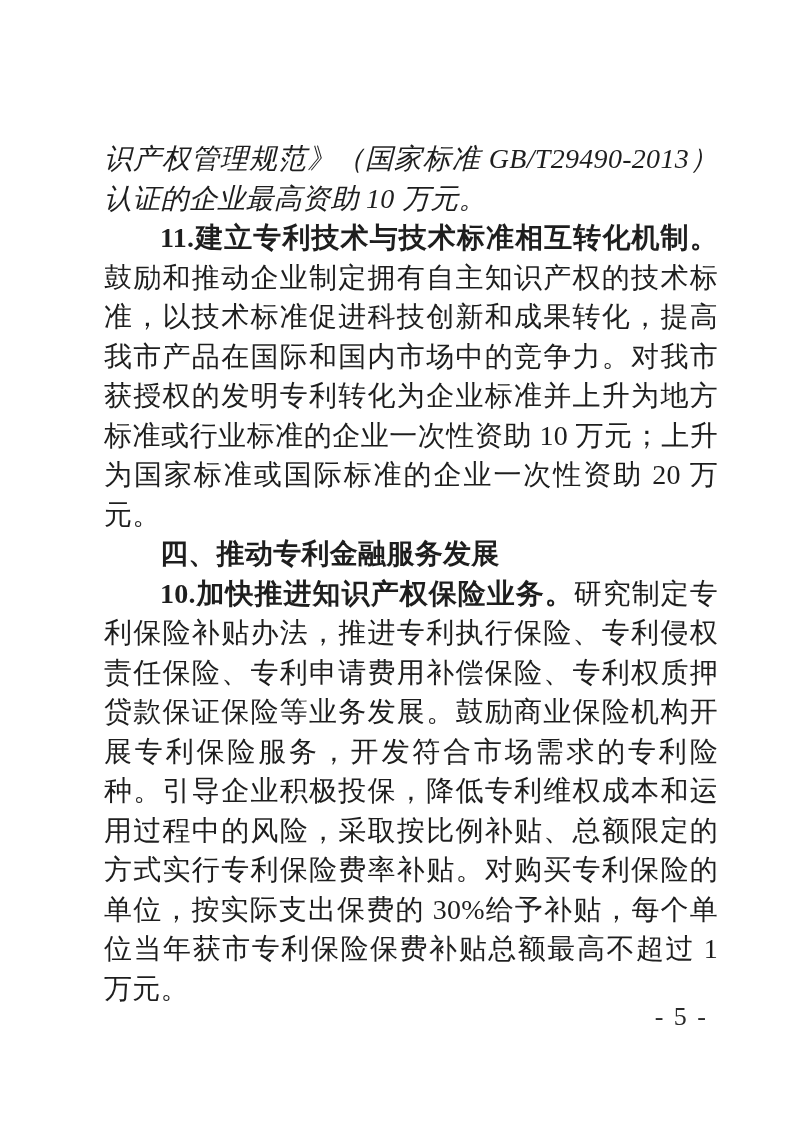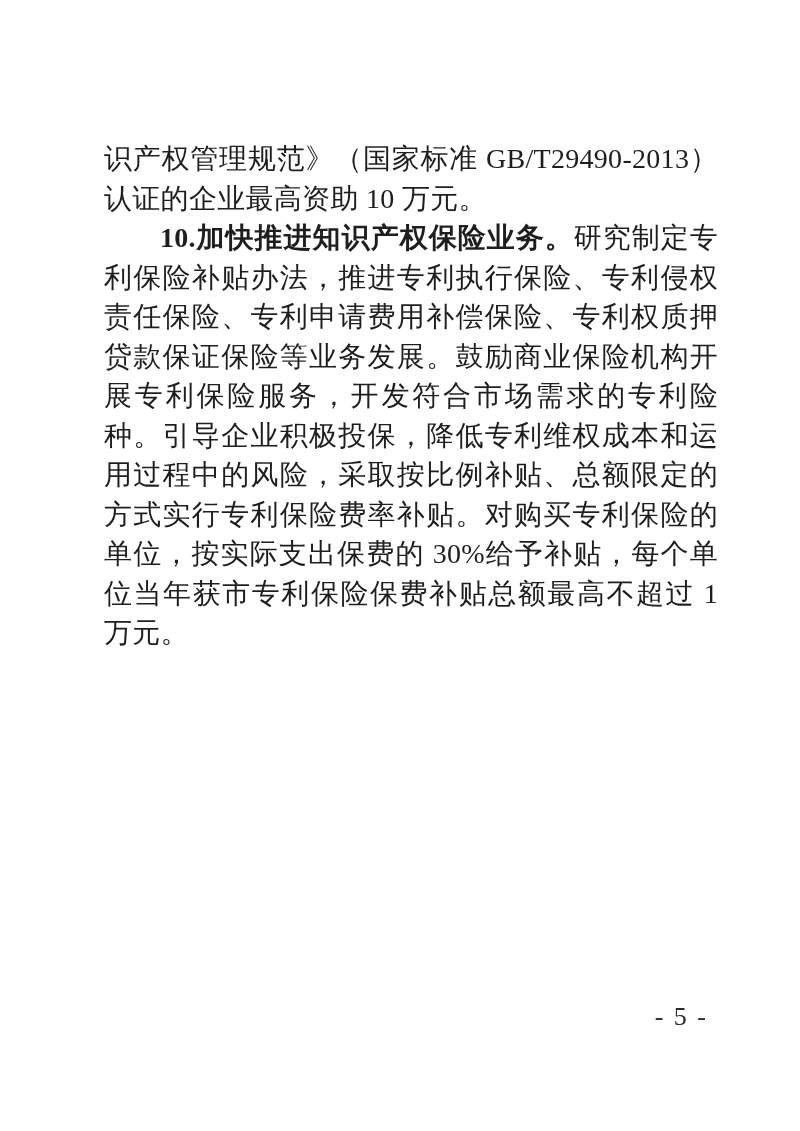--- a/index.html
+++ b/index.html
@@ -33,37 +33,40 @@
     text-justify: inter-character;
     letter-spacing: 0.3px;
   }
   .content p {
     margin: 0;
     padding: 0;
     text-indent: 2em;
   }
   .content p.no-indent {
     text-indent: 0;
+    font-style: italic;
   }
   .content b {
     font-weight: 700;
   }
   .page-number {
     position: absolute;
     top: 1001px;
     right: 92px;
     color: #2a2a2a;
     font-size: 26px;
     line-height: 32px;
     letter-spacing: 2px;
   }
 </style>
 </head>
 <body>
 
 <div class="page">
   <div class="content">
     <p class="no-indent"><b></b><span>识产权管理规范》（国家标准 GB/T29490-2013）认证的企业最高资助 10 万元。</span></p>
+    <p><b>11.建立专利技术与技术标准相互转化机制。</b><span>鼓励和推动企业制定拥有自主知识产权的技术标准，以技术标准促进科技创新和成果转化，提高我市产品在国际和国内市场中的竞争力。对我市获授权的发明专利转化为企业标准并上升为地方标准或行业标准的企业一次性资助 10 万元；上升为国家标准或国际标准的企业一次性资助 20 万元。</span></p>
+    <p><b>四、推动专利金融服务发展</b><span></span></p>
     <p><b>10.加快推进知识产权保险业务。</b><span>研究制定专利保险补贴办法，推进专利执行保险、专利侵权责任保险、专利申请费用补偿保险、专利权质押贷款保证保险等业务发展。鼓励商业保险机构开展专利保险服务，开发符合市场需求的专利险种。引导企业积极投保，降低专利维权成本和运用过程中的风险，采取按比例补贴、总额限定的方式实行专利保险费率补贴。对购买专利保险的单位，按实际支出保费的 30%给予补贴，每个单位当年获市专利保险保费补贴总额最高不超过 1 万元。</span></p>
 
   </div>
   <div class="page-number">- 5 -</div>
 </div>
 
 </body></html>

